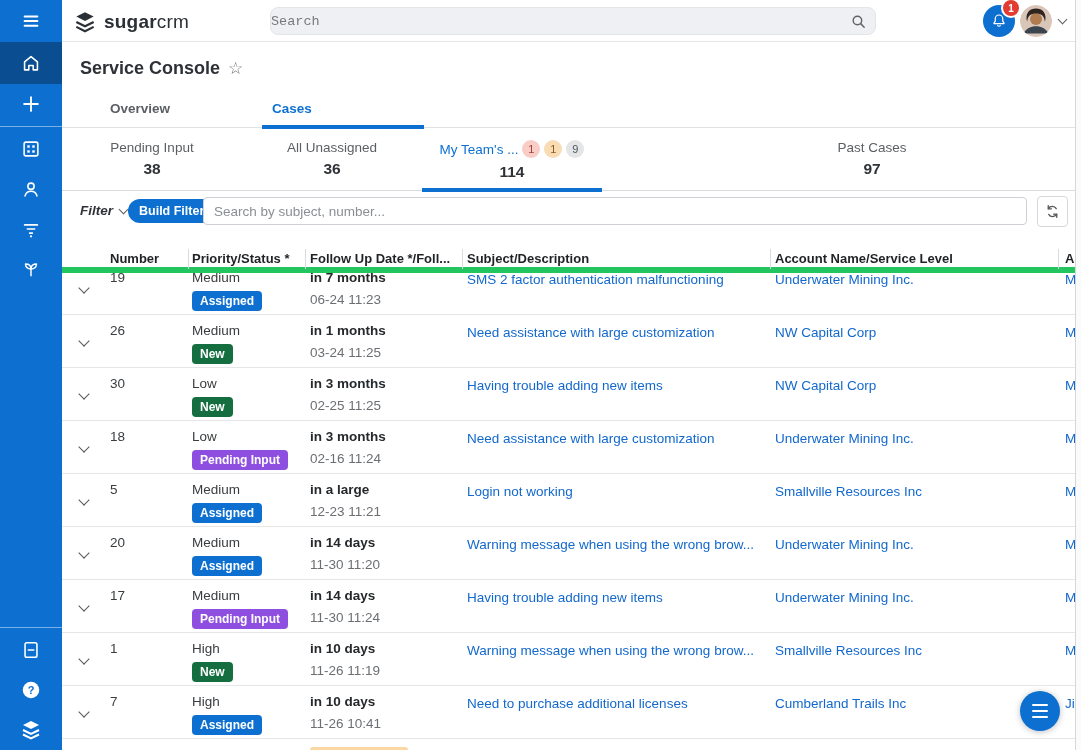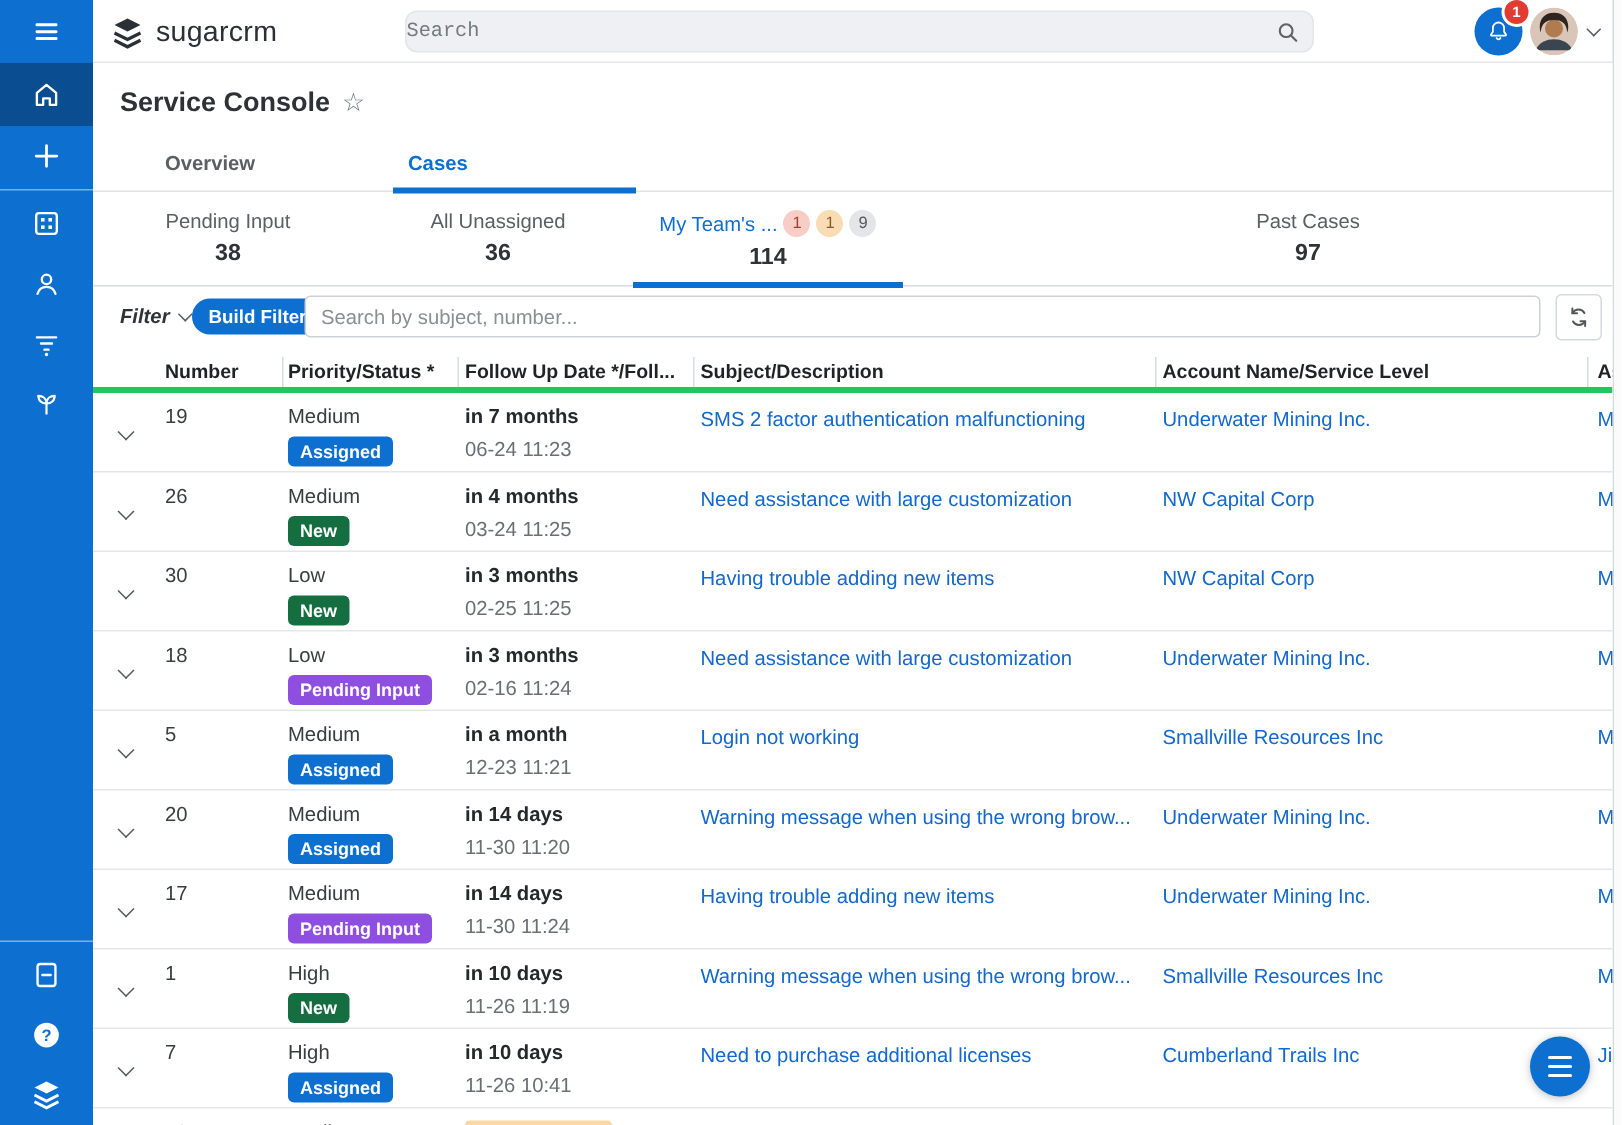--- a/index.html
+++ b/index.html
@@ -18,21 +18,21 @@
   .nav-item{width:62px;height:40px;display:flex;align-items:center;justify-content:center;cursor:pointer;}
   .nav-item.menu{height:42px;}
   .nav-item.active{background:var(--accent_dark);height:42px;}
   .side-div{height:1px;background:rgba(255,255,255,.45);margin:2px 0;}
   .side-bottom{position:absolute;left:0;bottom:0;width:62px;}
 
   
   .topbar{position:absolute;left:62px;top:0;width:1013px;height:42px;background:#fff;border-bottom:1px solid #e4e6e9;}
   .logo{position:absolute;left:10px;top:9px;display:flex;align-items:center;gap:6px;}
   .logo-text{font-size:19px;color:#2b3036;letter-spacing:.2px;}
-  .logo-text b{font-weight:normal;}
+  .logo-text b{font-weight:bold;}
   .search-pill{position:absolute;left:208px;top:7px;width:606px;height:28px;background:#eef0f3;border:1px solid #e3e5e8;border-radius:8px;display:flex;align-items:center;}
   .search-pill input{flex:1;border:none;background:transparent;outline:none;font-size:13.5px;color:#000000;font-family:Liberation Mono, monospace;}
   .search-pill input::placeholder{color:#747a80;}
   .pill-mag{margin-right:8px;}
   .bell-wrap{position:absolute;left:921px;top:5px;width:32px;height:32px;background:var(--accent);border-radius:50%;display:flex;align-items:center;justify-content:center;cursor:pointer;}
   .bell-badge{position:absolute;left:941px;top:0px;min-width:16px;height:16px;border-radius:8px;background:#e23c32;color:#fff;font-size:10px;font-weight:bold;display:flex;align-items:center;justify-content:center;box-shadow:0 0 0 2px #fff;padding:0 3px;}
   .avatar{position:absolute;left:958px;top:5px;width:32px;height:32px;border-radius:50%;overflow:hidden;cursor:pointer;}
   .cdown{display:inline-block;width:7px;height:7px;border-right:1.8px solid #5a5e62;border-bottom:1.8px solid #5a5e62;transform:rotate(45deg);}
   .tb-caret{position:absolute;left:997px;top:16px;cursor:pointer;}
 
@@ -60,21 +60,21 @@
   .mini.b-gray{background:#e3e5e7;color:#54575a;}
 
   .filter-row{position:absolute;left:0;top:153px;width:1013px;height:40px;}
   .filter-lbl{position:absolute;left:18px;top:8px;font-size:13.5px;font-weight:bold;color:#2f3338;display:flex;align-items:center;gap:7px;cursor:pointer;font-style:italic;}
   .build-btn{position:absolute;left:66px;top:4px;height:24px;background:var(--accent);color:#fff;font-size:12.5px;font-weight:bold;border:none;border-radius:12px;padding:0 11px;cursor:pointer;font-family:inherit;}
   .f-search{position:absolute;left:141px;top:2px;width:824px;height:28px;border:1px solid #cdd1d5;border-radius:4px;font-size:13.5px;color:#3a3e42;padding:0 10px;outline:none;font-family:inherit;}
   .f-search::placeholder{color:#8a8f94;}
   .refresh-btn{position:absolute;left:975px;top:1px;width:31px;height:31px;border:1px solid #d6d9dc;border-radius:4px;background:#fff;display:flex;align-items:center;justify-content:center;cursor:pointer;}
 
   
-  .thead{position:absolute;left:0;top:193px;width:1013px;height:27px;border-bottom:4px solid #22c55e;}
+  .thead{position:absolute;left:0;top:204px;width:1013px;height:27px;border-bottom:6px solid #22c55e;}
   .th{position:absolute;top:5px;font-size:13px;font-weight:bold;color:#1f2326;white-space:nowrap;cursor:pointer;}
   .th-div{position:absolute;top:3px;width:1px;height:20px;background:#d9dcdf;}
   .rows{position:absolute;left:0;top:220px;width:1013px;}
   .row{position:relative;height:53px;border-bottom:1px solid #e4e6e8;}
   .chev{position:absolute;left:18px;top:22px;width:8px;height:8px;border-right:1.8px solid #54585c;border-bottom:1.8px solid #54585c;transform:rotate(45deg);cursor:pointer;}
   .cell{position:absolute;white-space:nowrap;font-size:13.5px;}
   .c-num{left:48px;top:8px;color:#3a3d40;}
   .c-pri{left:130px;top:8px;}
   .c-fu{left:248px;top:8px;}
   .l1{font-size:13.5px;color:#3a3d40;}
@@ -292,21 +292,21 @@
       <a class="cell c-subj">SMS 2 factor authentication malfunctioning</a>
       <a class="cell c-acct">Underwater Mining Inc.</a>
       <a class="cell c-asgn">Max</a>
     </div>
 
     <div class="row">
       <span class="chev"></span>
       <div class="cell c-num">26</div>
       <div class="cell c-pri"><div class="l1">Medium</div><span class="badge bg-new">New</span></div>
       <div class="cell c-fu">
-          <div class="l1 b">in 4 months</div>
+          <div class="l1 b">in 1 months</div>
           <div class="l2">03-24 11:25</div>
         </div>
       <a class="cell c-subj">Need assistance with large customization</a>
       <a class="cell c-acct">NW Capital Corp</a>
       <a class="cell c-asgn">Max</a>
     </div>
 
     <div class="row">
       <span class="chev"></span>
       <div class="cell c-num">30</div>
@@ -331,21 +331,21 @@
       <a class="cell c-subj">Need assistance with large customization</a>
       <a class="cell c-acct">Underwater Mining Inc.</a>
       <a class="cell c-asgn">Max</a>
     </div>
 
     <div class="row">
       <span class="chev"></span>
       <div class="cell c-num">5</div>
       <div class="cell c-pri"><div class="l1">Medium</div><span class="badge bg-assigned">Assigned</span></div>
       <div class="cell c-fu">
-          <div class="l1 b">in a month</div>
+          <div class="l1 b">in a large</div>
           <div class="l2">12-23 11:21</div>
         </div>
       <a class="cell c-subj">Login not working</a>
       <a class="cell c-acct">Smallville Resources Inc</a>
       <a class="cell c-asgn">Max</a>
     </div>
 
     <div class="row">
       <span class="chev"></span>
       <div class="cell c-num">20</div>

